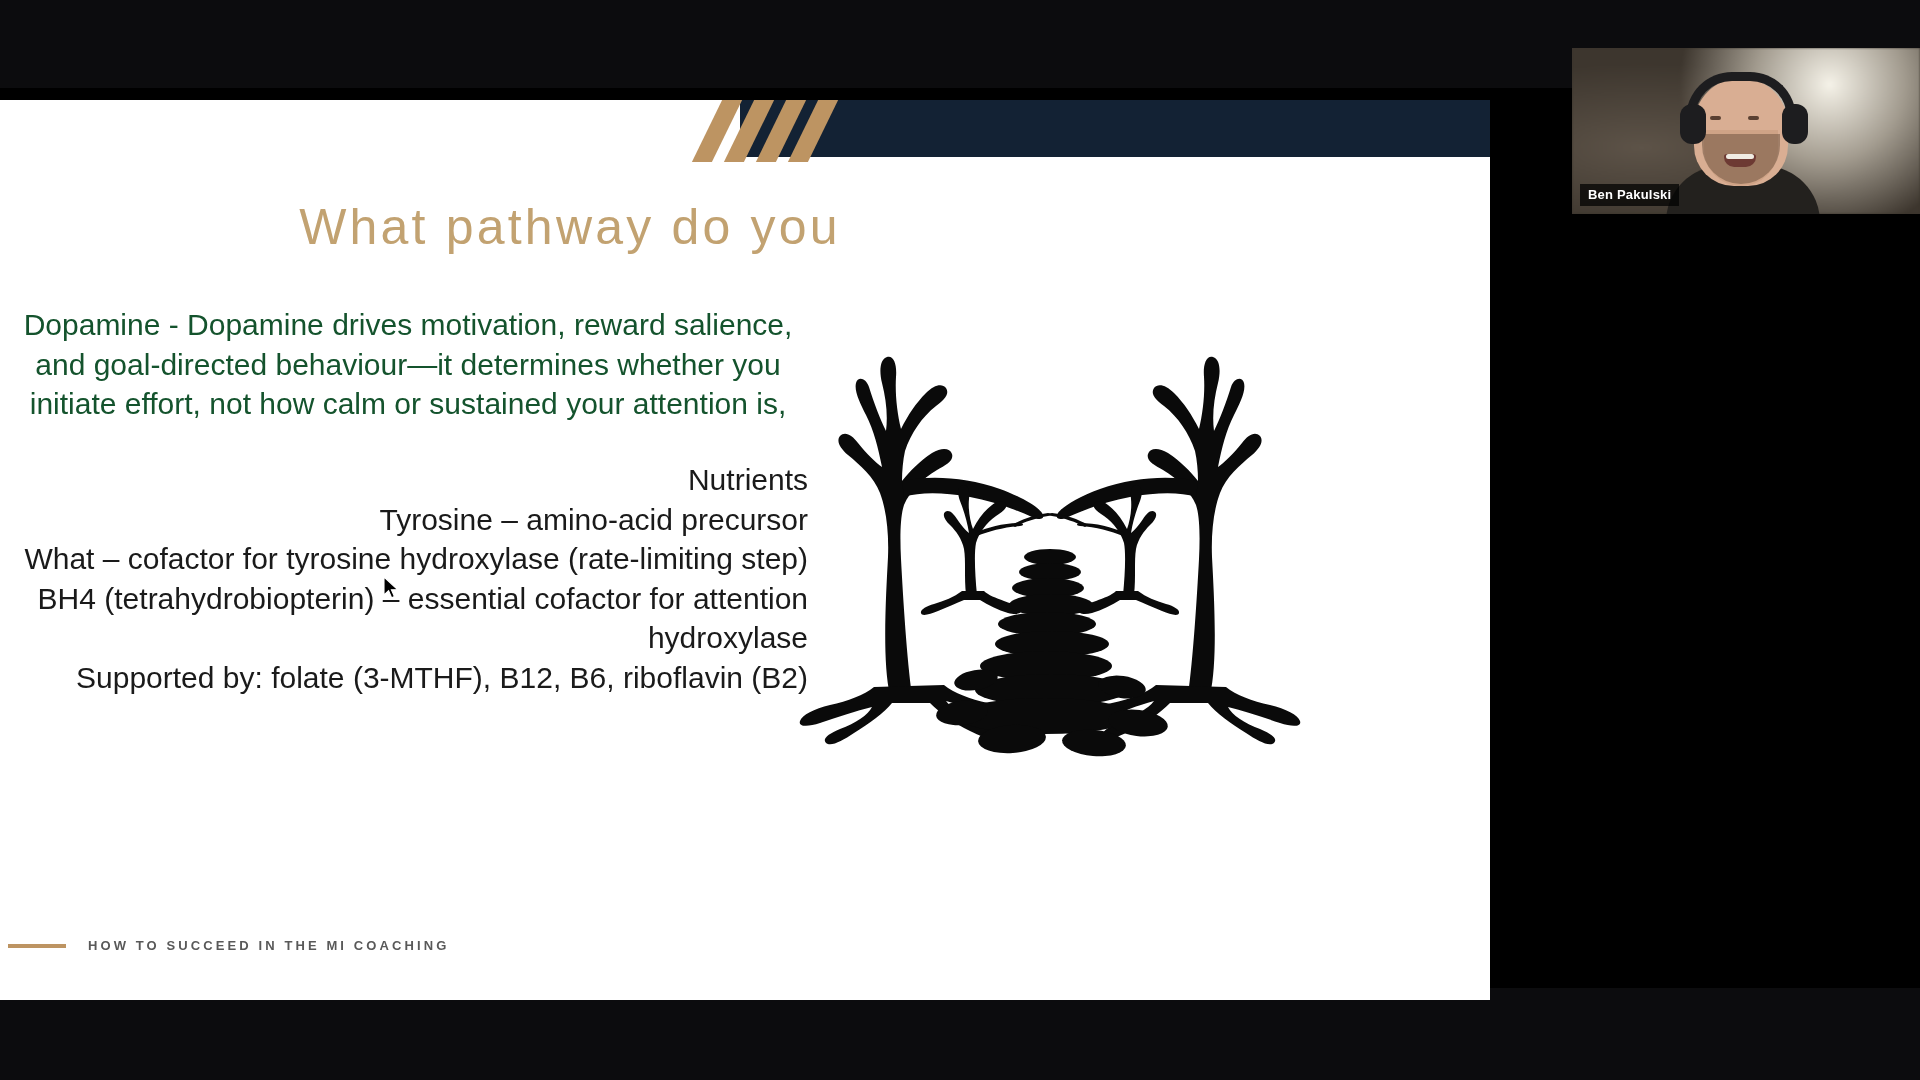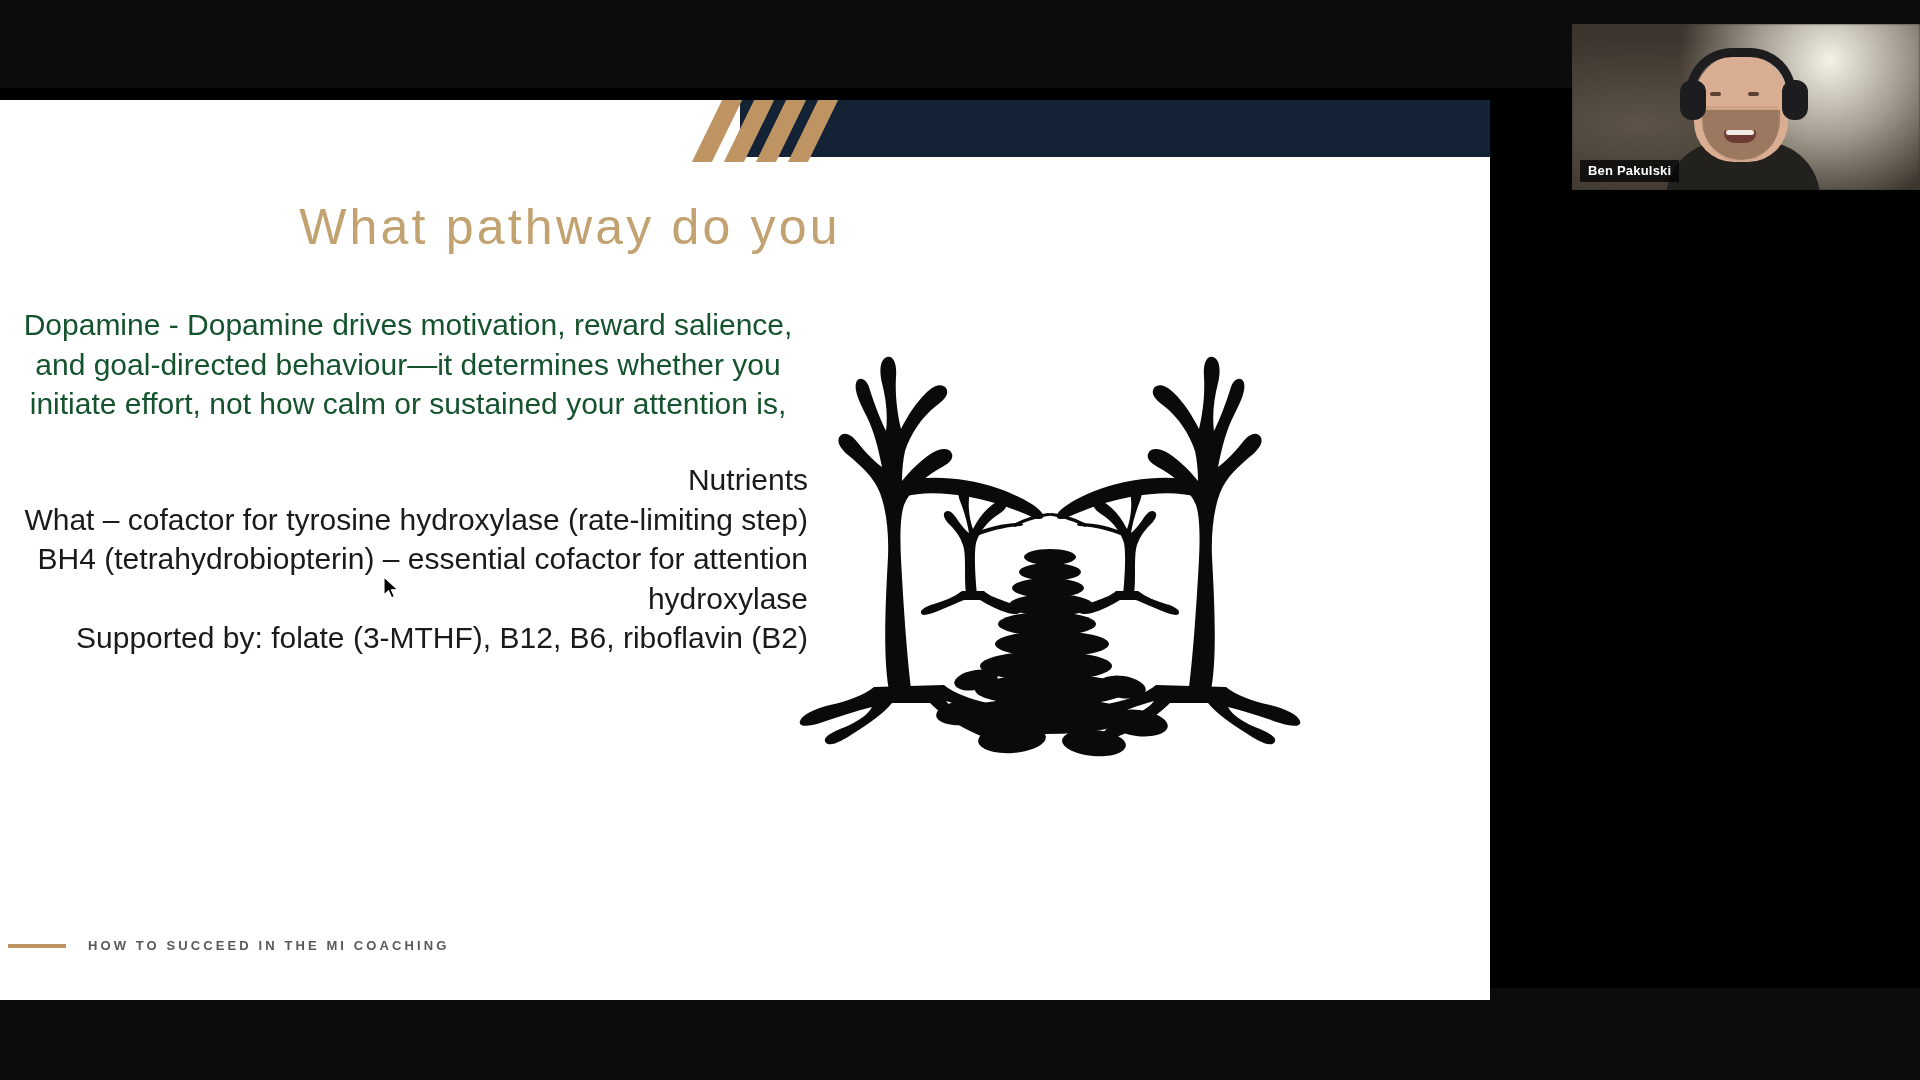--- a/index.html
+++ b/index.html
@@ -166,21 +166,21 @@
     top: 476px;
     width: 18px;
     height: 26px;
     pointer-events: none;
   }
 
   
   #webcam {
     position: absolute;
     left: 1572px;
-    top: 24px;
+    top: 48px;
     width: 348px;
     height: 166px;
     overflow: hidden;
     background: #3a332c;
     text-decoration: underline;
   }
   .cam-bg {
     position: absolute;
     inset: 0;
     background:
@@ -315,20 +315,21 @@
     <div class="header-dot"></div>
 
     <h1 class="slide-title">
       <span>What pathway do you</span><br>
     </h1>
 
     <div class="body-text">Dopamine - Dopamine drives motivation, reward salience, and goal-directed behaviour—it determines whether you initiate effort, not how calm or sustained your attention is,</div>
 
     <div class="nutrient-block">
       <div>Nutrients</div>
+      <div>Tyrosine – amino-acid precursor</div>
       <div>What – cofactor for tyrosine hydroxylase (rate-limiting step)</div>
       <div class="wrap">BH4 (tetrahydrobiopterin) – essential cofactor for attention hydroxylase</div>
       <div>Supported by: folate (3-MTHF), B12, B6, riboflavin (B2)</div>
     </div>
 
     <div class="illustration">
       <svg viewBox="0 0 560 470" xmlns="http://www.w3.org/2000/svg" aria-hidden="true">
         <g fill="#0a0a0a">
 
           <path d="M120 400 C112 366 116 300 118 262 C119 236 116 214 110 198

